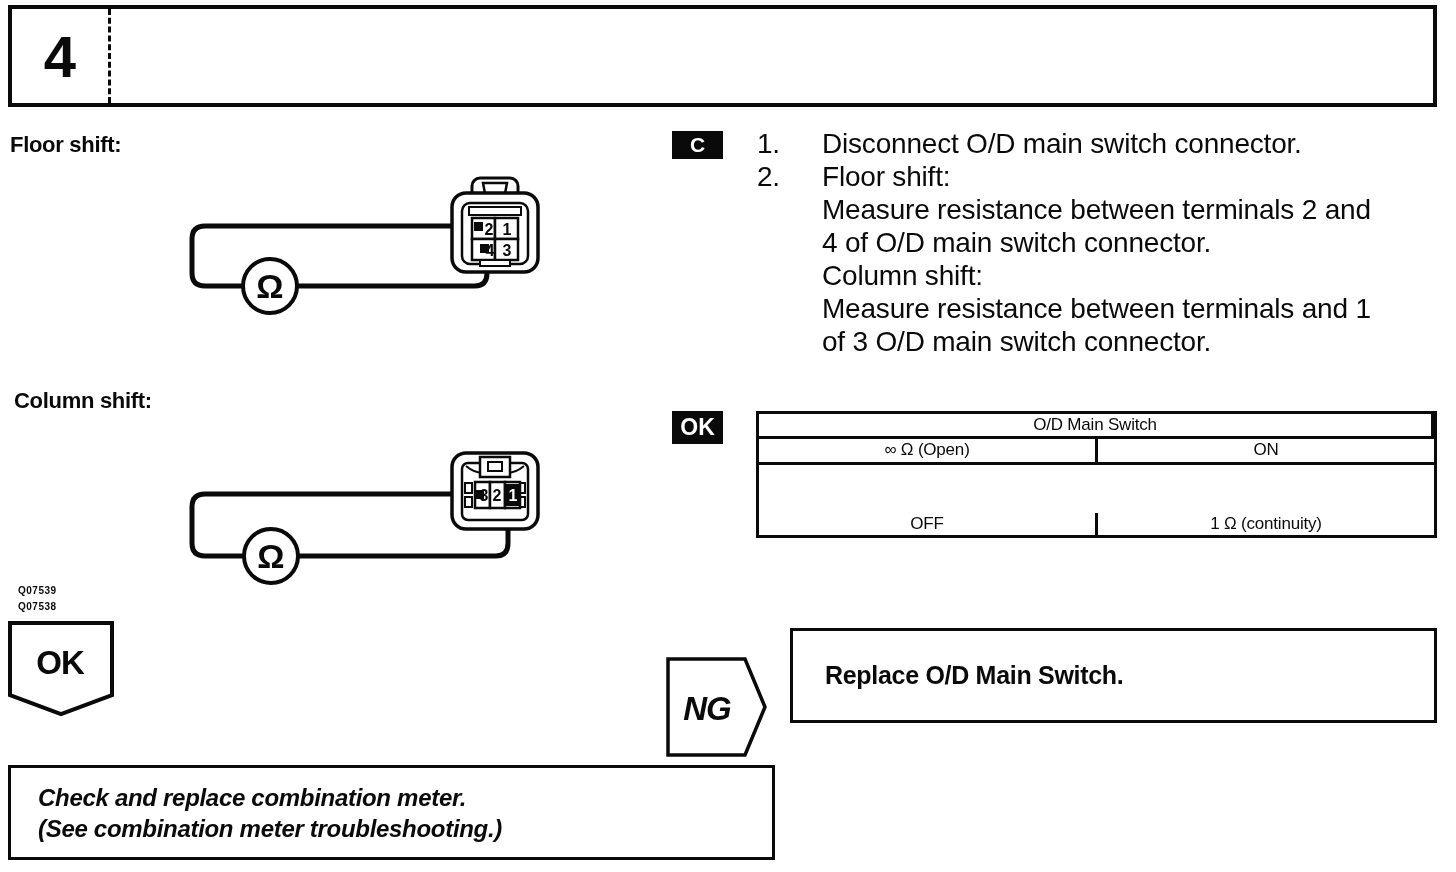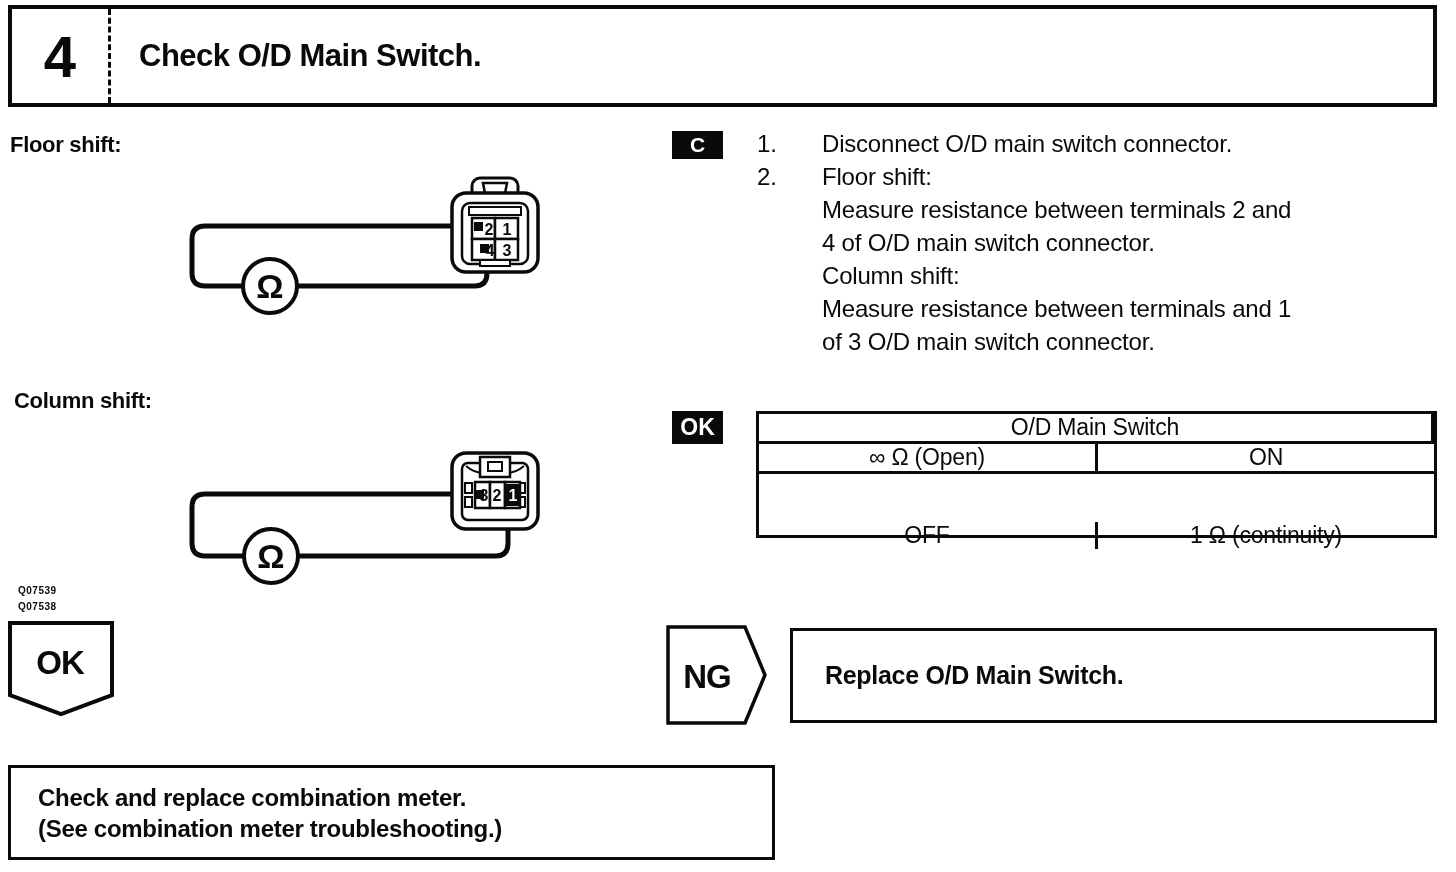--- a/index.html
+++ b/index.html
@@ -35,65 +35,64 @@
   
   .badge {
     background:#0a0a0a; color:#fff; font-weight:700;
     display:flex; align-items:center; justify-content:center;
   }
   .badge-c  { left:672px; top:131px; width:51px; height:28px; font-size:21px; }
   .badge-ok { left:672px; top:411px; width:51px; height:33px; font-size:23px; }
 
   
   .instructions { left:757px; top:127px; width:700px; }
-  .instr-line { font-size:24px; line-height:33px; letter-spacing:-0.2px; }
+  .instr-line { font-size:28px; line-height:33px; letter-spacing:-0.2px; }
   .instr-num { display:inline-block; width:65px; }
   .instr-line.indent { padding-left:65px; }
 
   
   .spec-table {
     left:756px; top:411px; width:681px; height:127px;
     border:3px solid #0a0a0a; background:#fff;
     display:flex; flex-direction:column;
   }
   .spec-row { flex:1; display:flex; border-bottom:3px solid #0a0a0a; }
   .spec-row:last-child { border-bottom:none;margin-top:48px; }
   .spec-cell {
     flex:1; display:flex; align-items:center; justify-content:center;
-    font-size:23px; letter-spacing:-0.2px;
+    font-size:17px; letter-spacing:-0.2px;
   }
   .spec-cell:first-child { border-right:3px solid #0a0a0a; }
 
   
   .figure-codes { left:18px; top:583px; font-size:10px; font-weight:700; line-height:16px; letter-spacing:0.5px; }
 
   
   .arrow-label {
     position:absolute; width:100%; text-align:center;
     font-weight:700; font-size:33px; letter-spacing:-1px;
   }
 
   
   .action-box {
     border:3px solid #0a0a0a; background:#fff;
     display:flex; flex-direction:column; justify-content:center;
   }
   .ng-box { left:790px; top:628px; width:647px; height:95px; padding-left:32px; }
   .ng-box .action-text { font-size:25px; font-weight:700; letter-spacing:-0.3px; }
-  .ok-box { left:8px; top:765px; width:767px; height:95px; padding-left:27px; }
+  .ok-box { left:8px; top:765px; width:767px; height:95px; padding-left:27px;font-style:italic; }
   .ok-box .action-text { font-size:24px; font-weight:700; line-height:31px; letter-spacing:-0.3px; }
 
   svg text { font-family:"Liberation Sans", sans-serif; }
 </style>
 </head>
 <body>
 
 <div class="abs step-header">
   <div class="step-number-cell">4</div>
-  <div class="step-title-cell">Check O/D Main Switch.</div>
 </div>
 
 <div class="abs shift-label" style="left:10px; top:132px;">Floor shift:</div>
 <div class="abs shift-label" style="left:14px; top:388px;">Column shift:</div>
 
 <div class="abs badge badge-c">C</div>
 
 <div class="abs instructions">
   <div class="instr-line"><span class="instr-num">1.</span><span>Disconnect O/D main switch connector.</span></div>
   <div class="instr-line"><span class="instr-num">2.</span><span>Floor shift:</span></div>
@@ -190,21 +189,21 @@
   <div>Q07538</div>
 </div>
 
 <div class="abs" style="left:4px; top:619px; width:112px; height:100px;">
   <svg width="112" height="100" viewBox="0 0 112 100">
     <polygon points="6,4 108,4 108,76 57,95 6,76" fill="#fff" stroke="#0a0a0a" stroke-width="4"></polygon>
   </svg>
   <div class="arrow-label" style="top:25px;">OK</div>
 </div>
 
-<div class="abs" style="left:664px; top:623px; width:106px; height:104px;">
+<div class="abs" style="left:664px; top:655px; width:106px; height:104px;font-style:italic;">
   <svg width="106" height="104" viewBox="0 0 106 104">
     <polygon points="4,4 81,4 101,52 81,100 4,100" fill="#fff" stroke="#0a0a0a" stroke-width="3.5"></polygon>
   </svg>
   <div class="arrow-label" style="top:35px; width:86px;">NG</div>
 </div>
 
 <div class="abs action-box ng-box">
   <div class="action-text">Replace O/D Main Switch.</div>
 </div>
 

